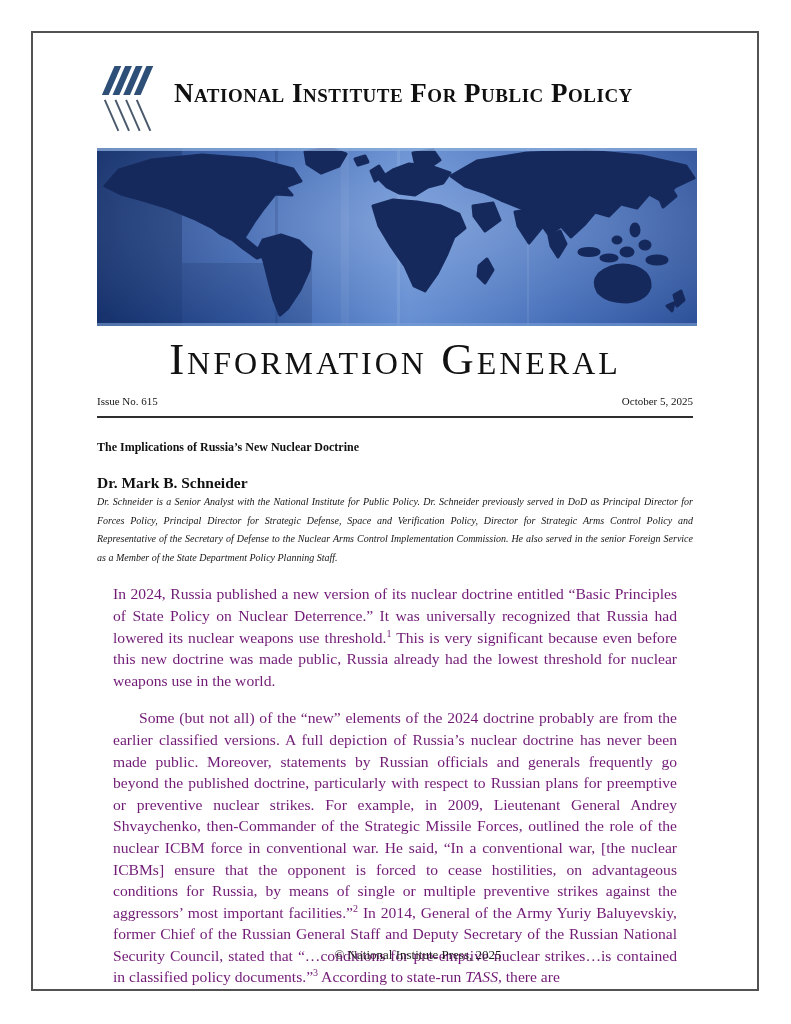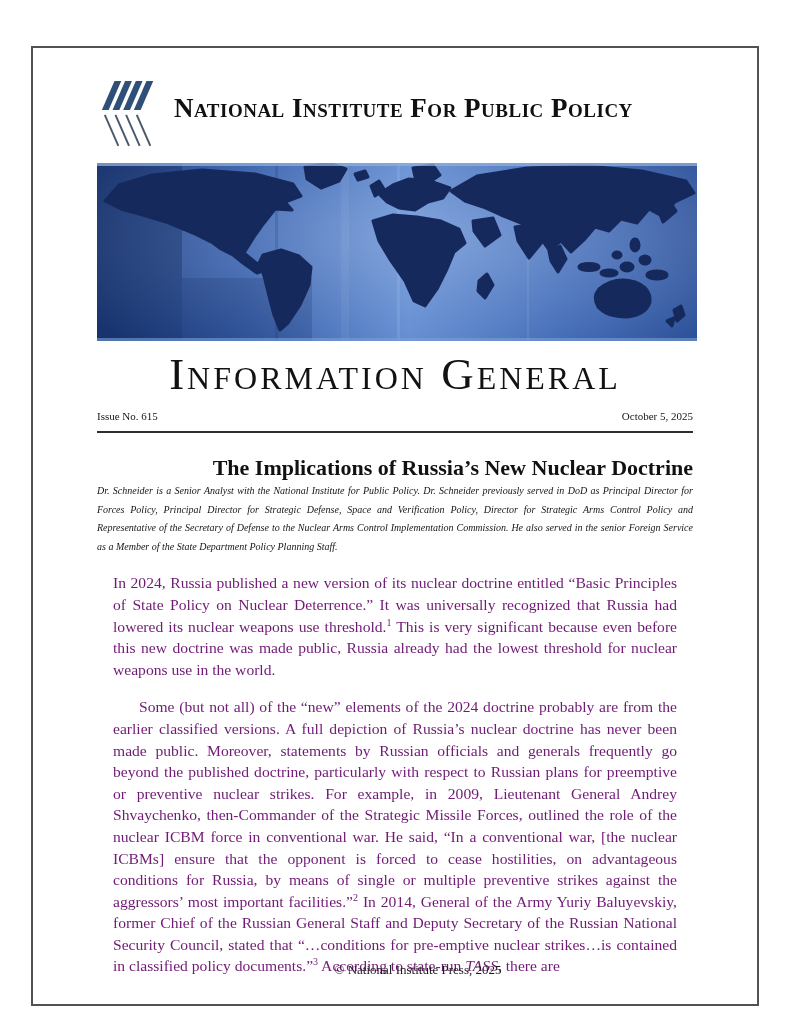--- a/index.html
+++ b/index.html
@@ -3,21 +3,21 @@
 <meta charset="utf-8">
 <title>Information Series</title>
 <style>
   html,body{margin:0;padding:0;}
   body{
     width:791px;height:1024px;position:relative;background:#ffffff;
     font-family:"Liberation Serif","DejaVu Serif",serif;color:#1a1a1a;
     -webkit-font-smoothing:antialiased;
   }
   .frame{
-    position:absolute;left:31px;top:46px;width:728px;height:960px;
+    position:absolute;left:31px;top:31px;width:728px;height:960px;
     border:2px solid #525252;box-sizing:border-box;
     padding:27px 64px 0 64px;background:#ffffff;
   }
   
   .brand{display:flex;align-items:center;gap:14px;height:80px;margin-left:1px;}
   .brand-logo{flex:0 0 auto;}
   .org-name{
     font-weight:bold;font-variant:small-caps;font-size:27px;letter-spacing:.5px;
     white-space:nowrap;color:#101010;line-height:1;padding-bottom:14px;
   }
@@ -28,21 +28,21 @@
   .series-title{
     margin:6px 0 0 0;text-align:center;font-weight:normal;
     font-variant:small-caps;font-size:45px;letter-spacing:3px;color:#121212;line-height:1.2;
   }
   .issue-row{
     display:flex;justify-content:space-between;align-items:baseline;
     font-size:11px;margin-top:9px;color:#161616;
   }
   .rule{border:none;border-top:2px solid #2e2e2e;margin:9px 0 0 0;}
   
-  .article-title{font-size:22px;font-weight:bold;margin:22px 0 0 0;color:#111;text-align:right;}
+  .article-title{font-size:12px;font-weight:bold;margin:22px 0 0 0;color:#111;}
   .author-name{font-size:15.5px;font-weight:bold;margin-top:19px;color:#111;}
   .author-bio{
     font-style:italic;font-size:10px;line-height:18.6px;text-align:justify;
     margin:1px 0 0 0;color:#151515;
   }
   .body-copy{margin-top:14px;}
   .body-copy p{
     font-size:15.6px;line-height:21.6px;text-align:justify;margin:16px;color:#701a75;
   }
   .body-copy p.indent{text-indent:26px;}
@@ -156,20 +156,21 @@
   <h1 class="series-title">Information General</h1>
 
   <div class="issue-row">
     <span>Issue No. 615</span>
     <span>October 5, 2025</span>
   </div>
   <hr class="rule">
 
   <main>
     <h2 class="article-title">The Implications of Russia’s New Nuclear Doctrine</h2>
+    <div class="author-name">Dr. Mark B. Schneider</div>
     <p class="author-bio">Dr. Schneider is a Senior Analyst with the National Institute for Public Policy. Dr. Schneider previously served in DoD as Principal Director for Forces Policy, Principal Director for Strategic Defense, Space and Verification Policy, Director for Strategic Arms Control Policy and Representative of the Secretary of Defense to the Nuclear Arms Control Implementation Commission. He also served in the senior Foreign Service as a Member of the State Department Policy Planning Staff.</p>
     <div class="body-copy" id="body-paragraphs">
         <p><span>In 2024, Russia published a new version of its nuclear doctrine entitled “Basic Principles of State Policy on Nuclear Deterrence.” It was universally recognized that Russia had lowered its nuclear weapons use threshold.</span><sup>1</sup><span> This is very significant because even before this new doctrine was made public, Russia already had the lowest threshold for nuclear weapons use in the world.</span></p>
         <p class="indent"><span>Some (but not all) of the “new” elements of the 2024 doctrine probably are from the earlier classified versions. A full depiction of Russia’s nuclear doctrine has never been made public. Moreover, statements by Russian officials and generals frequently go beyond the published doctrine, particularly with respect to Russian plans for preemptive or preventive nuclear strikes. For example, in 2009, Lieutenant General Andrey Shvaychenko, then-Commander of the Strategic Missile Forces, outlined the role of the nuclear ICBM force in conventional war. He said, “In a conventional war, [the nuclear ICBMs] ensure that the opponent is forced to cease hostilities, on advantageous conditions for Russia, by means of single or multiple preventive strikes against the aggressors’ most important facilities.”</span><sup>2</sup><span> In 2014, General of the Army Yuriy Baluyevskiy, former Chief of the Russian General Staff and Deputy Secretary of the Russian National Security Council, stated that  “…conditions for pre-emptive nuclear strikes…is contained in classified policy documents.”</span><sup>3</sup><span> According to state-run </span><em>TASS</em><span>, there are</span></p>
       </div>
   </main>
 
   <footer class="page-footer">
     <span>© National Institute Press, 2025</span>
   </footer>

